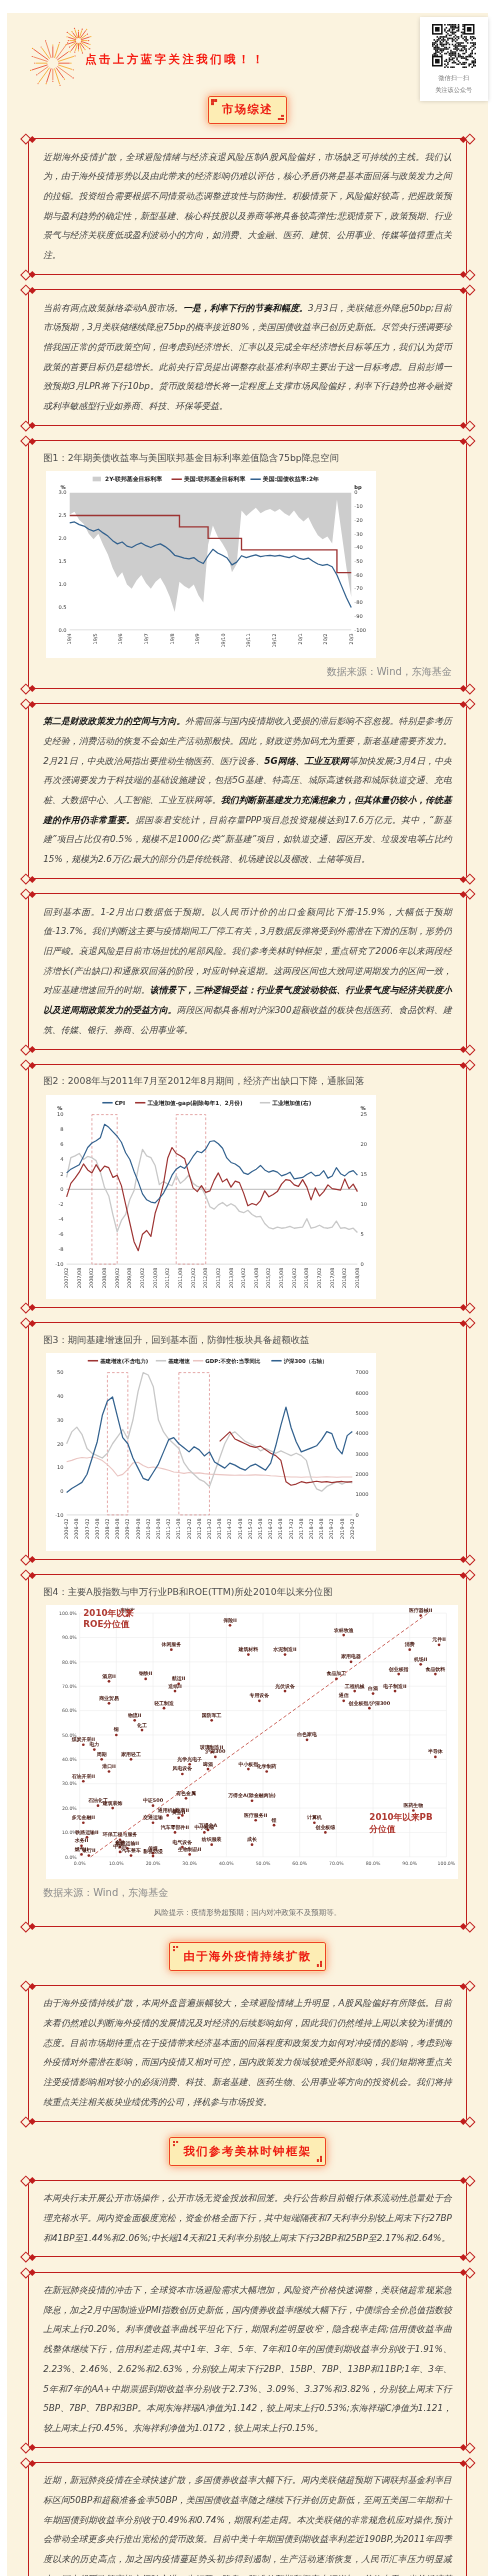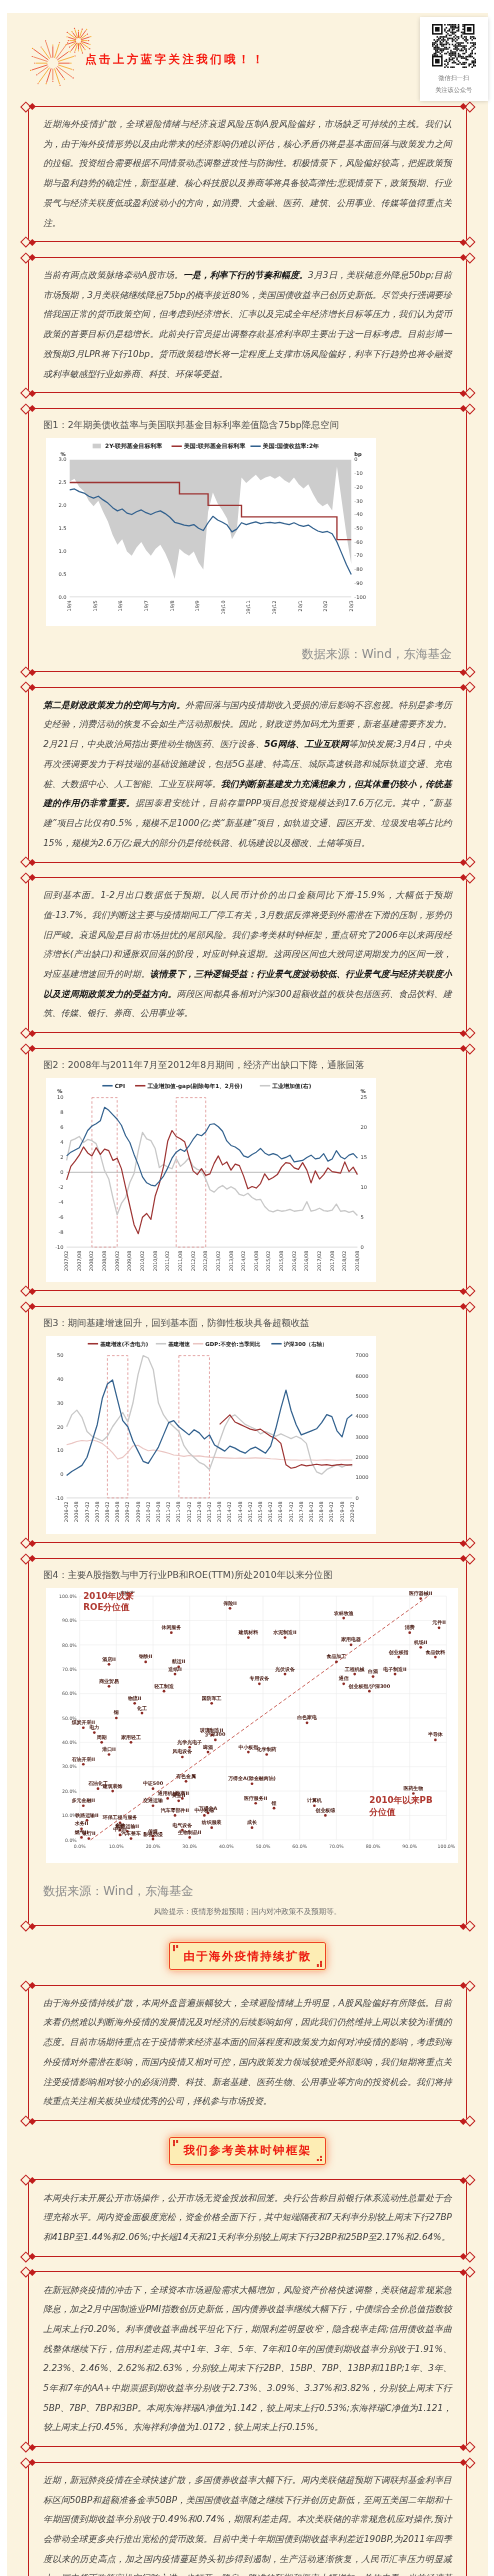--- a/index.html
+++ b/index.html
@@ -27,21 +27,21 @@
   .orn .d2{left:8.2px;top:2.1px;width:4.6px;height:4.6px;background:#c01d1d;}
   .orn.tr .d1,.orn.br .d1{left:auto;right:0;}
   .orn.tr .d2,.orn.br .d2{left:auto;right:8.2px;}
   
   .para{font-size:8.8px;line-height:2.24;color:#3f3f3f;text-align:justify;font-style:italic;}
   .para b{color:#151515;}
   
   .figtitle{font-size:9.3px;color:#4f4f4f;margin:2.1px 0 6.2px;}
   .chartbox{background:#ffffff;width:330px;margin-left:3.1px;}
   .chartbox.wide{width:412px;}
-  .source{color:#8d8d8d;font-size:12px;margin-top:20px;}
+  .source{color:#8d8d8d;font-size:10px;margin-top:7px;}
   .source.right{text-align:right;}
   .riskline{color:#6e6e6e;font-size:7.5px;margin-top:7.2px;text-align:center;}
 </style>
 </head>
 <body>
 
 <div class="content">
 
   <div class="hdr">
     <svg class="fireworks" id="fireworks" viewBox="0 0 150 130">
@@ -443,20 +443,21 @@
         <rect x="0" y="21" width="7" height="7" fill="#111"></rect>
         <rect x="1" y="22" width="5" height="5" fill="#fff"></rect>
         <rect x="2" y="23" width="3" height="3" fill="#111"></rect>
       </svg>
     <div class="qr-cap">
       <div>微信扫一扫</div>
       <div>关注该公众号</div>
     </div>
   </div>
 
+  <div class="badge-wrap"><span class="badge">市场综述</span></div>
 
   <div class="frame">
     <div class="para"><span>近期海外疫情扩散，全球避险情绪与经济衰退风险压制A股风险偏好，市场缺乏可持续的主线。我们认为，由于海外疫情形势以及由此带来的经济影响仍难以评估，核心矛盾仍将是基本面回落与政策发力之间的拉锯。投资组合需要根据不同情景动态调整进攻性与防御性。积极情景下，风险偏好较高，把握政策预期与盈利趋势的确定性，新型基建、核心科技股以及券商等将具备较高弹性;悲观情景下，政策预期、行业景气与经济关联度低或盈利波动小的方向，如消费、大金融、医药、建筑、公用事业、传媒等值得重点关注。</span></div>
   <span class="orn tl">
         <i class="d1"></i>
         <i class="d2"></i>
       </span>
       <span class="orn tr">
         <i class="d1"></i>
         <i class="d2"></i>

